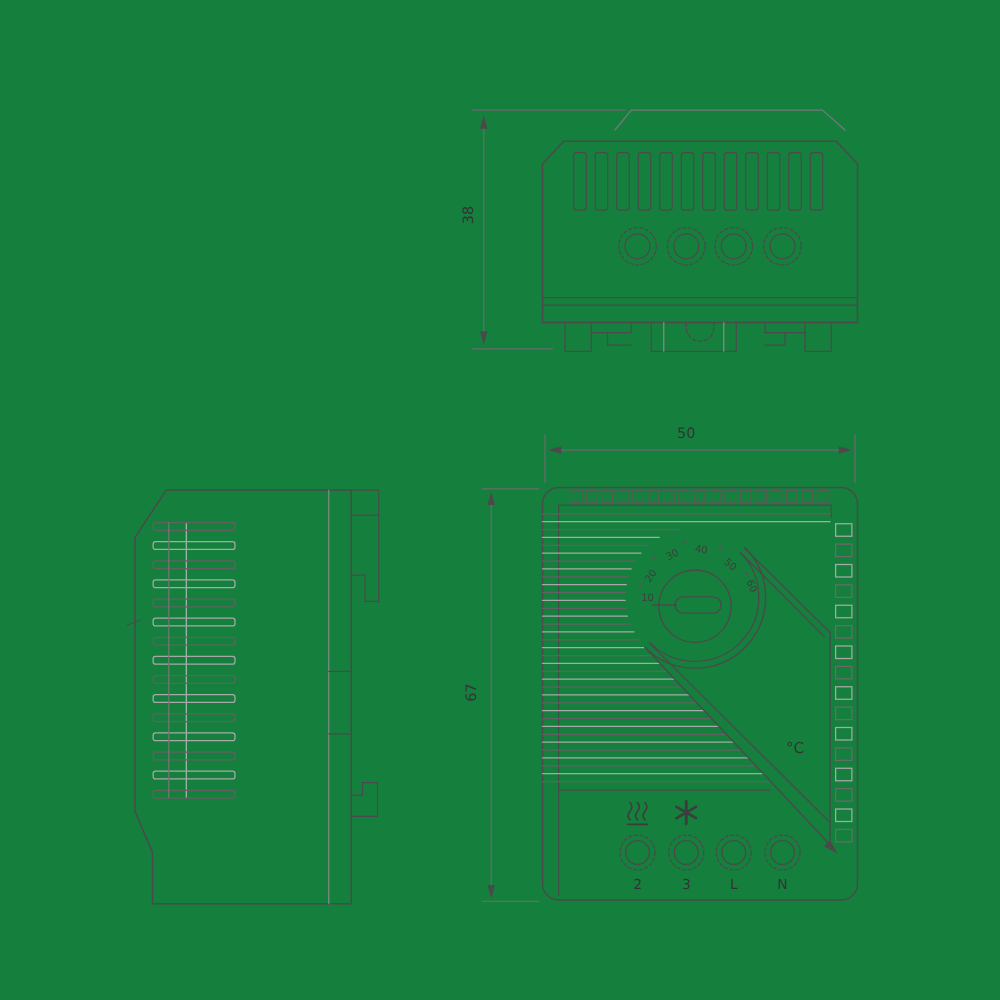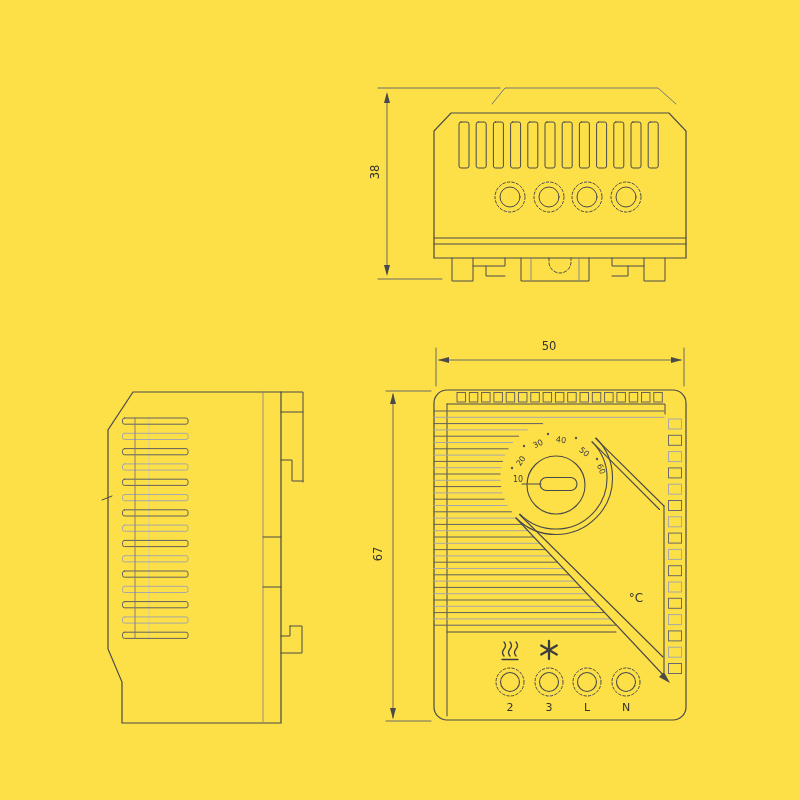--- a/index.html
+++ b/index.html
@@ -1,16 +1,16 @@
 <!DOCTYPE html>
 <html><head>
 <meta charset="utf-8">
 <style>
   html,body{margin:0;padding:0;background:#ffffff;}
-  .page{position:relative;width:800px;height:800px;background:#fde047;overflow:hidden;
+  .page{position:relative;width:800px;height:800px;background:#15803d;overflow:hidden;
         font-family:"DejaVu Sans", sans-serif;}
   svg{position:absolute;left:0;top:0;}
   text{font-family:"DejaVu Sans", sans-serif;}
 </style>
 </head>
 <body>
 
 <div class="page">
 <svg width="800" height="800" viewBox="0 0 800 800">
 

